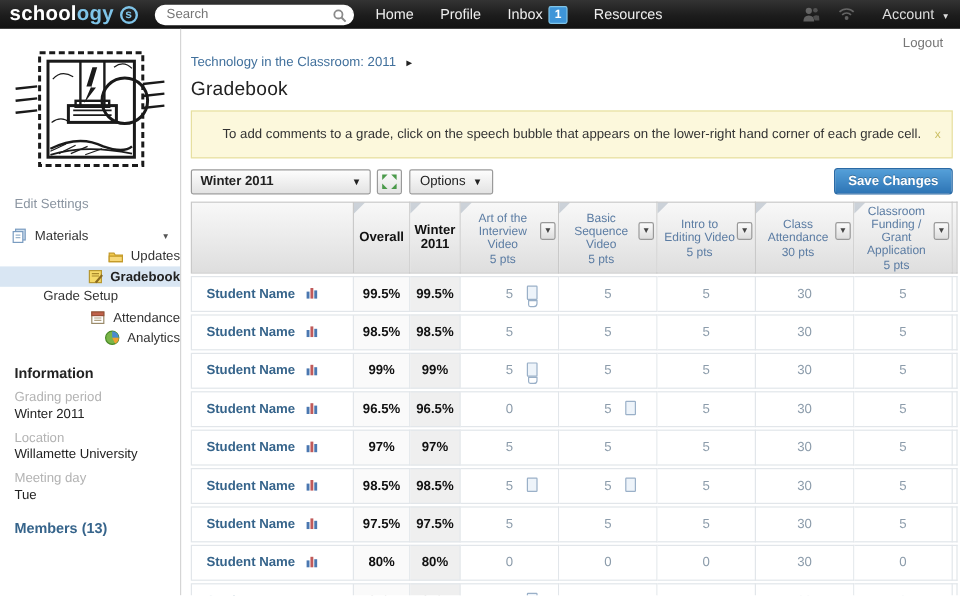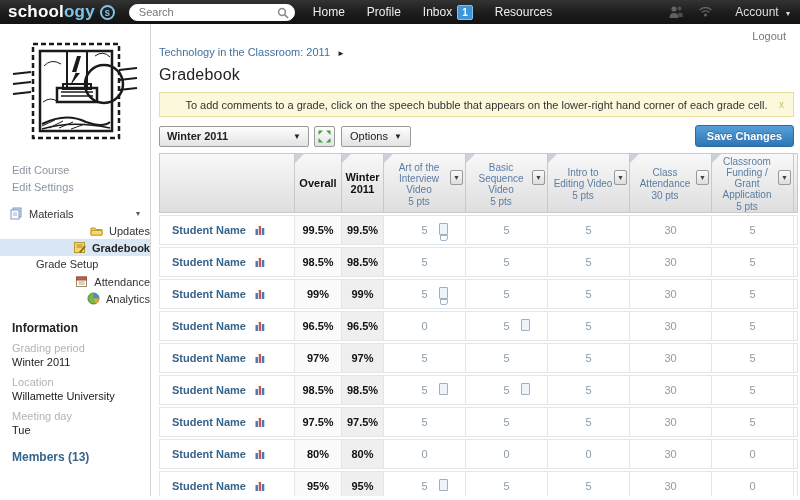--- a/index.html
+++ b/index.html
@@ -48,21 +48,21 @@
   .info-value { color:#222; line-height:14px; }
   .members-title { margin-top:13px; padding-left:12px; font-size:12px; font-weight:bold; color:#36648b; cursor:pointer; }
 
   
   .logout-row { text-align:right; padding:6px 14px 0 0; }
   .logout-row a { color:#777; cursor:pointer; }
   .breadcrumb { padding-top:4px; }
   .breadcrumb a { color:#41709c; cursor:pointer; }
   .breadcrumb .b-arrow { color:#222; font-size:8px; margin-left:4px; }
   .page-title { font-size:16px; font-weight:500; color:#222; padding-top:8px; letter-spacing:.2px; }
-  .notice { margin:8px 6px 0 0; background:#fcf8dc; border:1px solid #e6dfa0; height:25px;
+  .notice { margin:8px 6px 0 0; background:#fcf8dc; border:1px solid #e6dfa0; height:40px;
     display:flex; align-items:center; position:relative; }
   .notice-text { flex:1; text-align:center; color:#333; font-size:11px; }
   .notice-close { position:absolute; right:9px; color:#cbbf63; cursor:pointer; font-size:10px; }
 
   
   .controls { display:flex; align-items:center; margin:8px 6px 0 0; }
   .sel-box { width:150px; height:21px; border:1px solid #9a9a9a; border-radius:2px;
     background:linear-gradient(#fdfdfd,#e3e3e3); display:flex; align-items:center; padding:0 7px; cursor:pointer; }
   .sel-box .sel-label { font-weight:bold; color:#222; }
   .sel-box .sel-caret { margin-left:auto; font-size:8px; color:#222; }
@@ -179,21 +179,20 @@
           <line x1="38" y1="92" x2="52" y2="85" stroke-width="1"></line>
         <line x1="48" y1="92" x2="62" y2="86" stroke-width="1"></line>
           <line x1="60" y1="93" x2="74" y2="88" stroke-width="1"></line>
         <path d="M33 30 Q40 22 50 28" stroke-width="1"></path>
           <path d="M84 20 Q92 14 99 21" stroke-width="1"></path>
         <path d="M32 66 Q40 60 47 66" stroke-width="1"></path>
       </g>
     </svg>
 
     <div class="side-links">
-      <a>Edit Course</a>
       <a>Edit Settings</a>
     </div>
 
     <div class="side-menu">
       <div class="menu-item">
         <svg width="13" height="13" viewBox="0 0 13 13">
           <rect x="3" y="1" width="8" height="9" fill="#cfe0ef" stroke="#7a9cc0"></rect>
           <rect x="1" y="3" width="8" height="9" fill="#fff" stroke="#7a9cc0"></rect>
           <line x1="3" y1="6" x2="7" y2="6" stroke="#9ab4cc"></line>
             <line x1="3" y1="8" x2="7" y2="8" stroke="#9ab4cc"></line>

